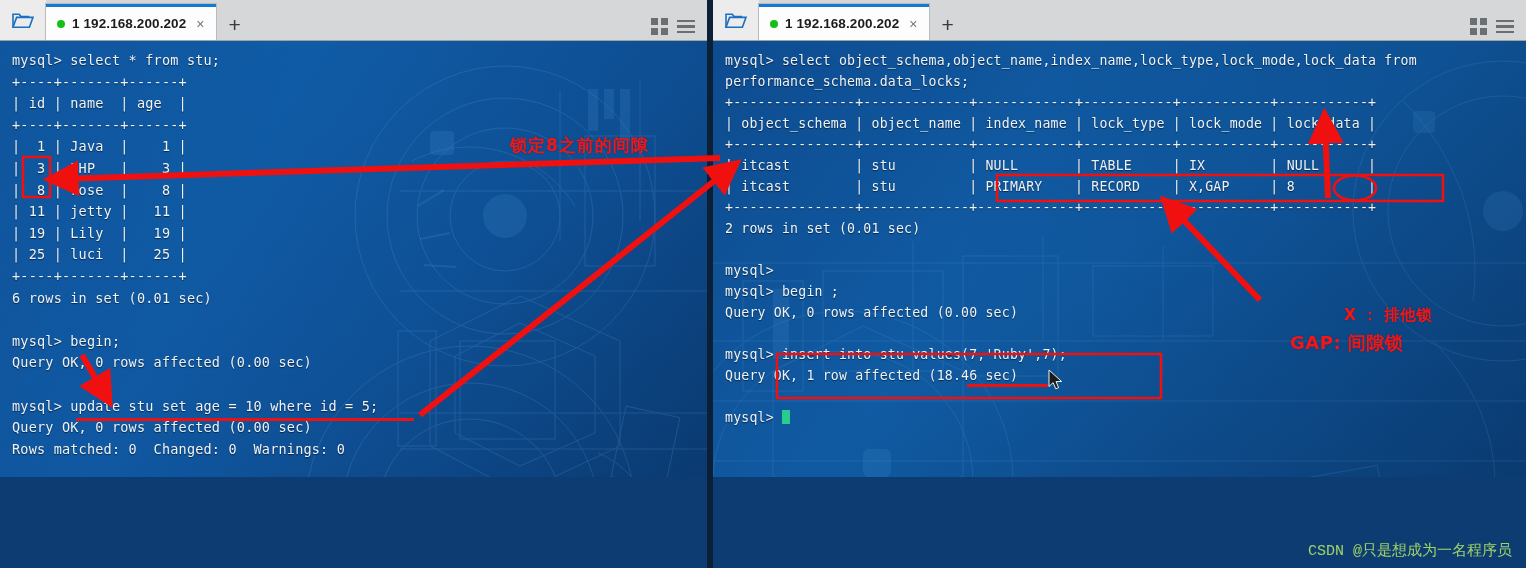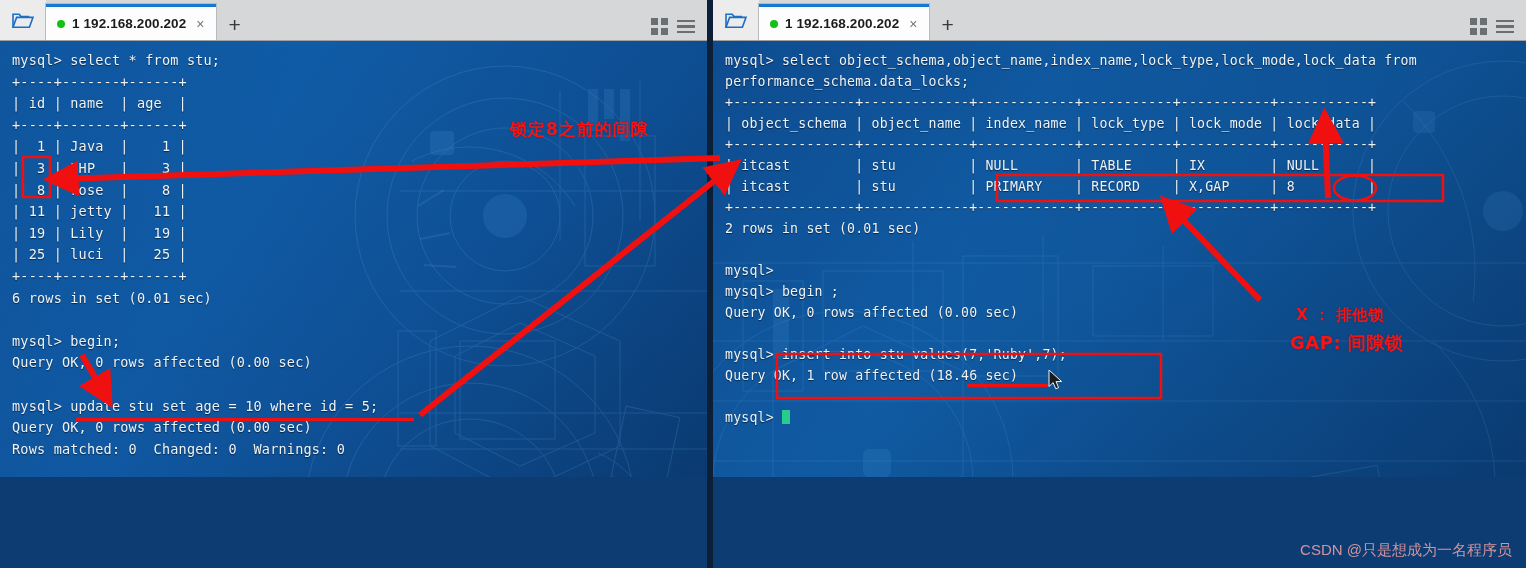--- a/index.html
+++ b/index.html
@@ -47,22 +47,22 @@
   #pane-right .term-text{font-size:13.2px;line-height:21px;padding-top:9px;}
   .cursor-block{display:inline-block;width:8px;height:14px;background:#2de08a;
                 vertical-align:-2px;opacity:.85;}
 
   
   #overlay{position:absolute;inset:0;z-index:60;pointer-events:none;}
   .anno-text{position:absolute;color:#f71414;font-weight:bold;white-space:nowrap;
              font-family:"DejaVu Sans","Liberation Sans",sans-serif;
              text-shadow:0 0 2px rgba(0,0,0,.25);}
 
-  .watermark{position:absolute;right:14px;bottom:8px;z-index:70;color:#fca5a5;
-             font-size:15px;font-family:Liberation Sans, sans-serif;
+  .watermark{position:absolute;right:14px;bottom:8px;z-index:70;color:#bef264;
+             font-size:15px;font-family:Liberation Mono, monospace;
              opacity:.82;white-space:nowrap;}
   .cursor-arrow{position:absolute;z-index:65;}
 </style>
 </head>
 <body>
 
 <div id="app">
 
   <div class="pane" id="pane-left">
 
@@ -282,23 +282,23 @@
     <ellipse cx="1355" cy="188" rx="21" ry="12.5" fill="none" stroke="#f11010" stroke-width="2.5"></ellipse>
 
     <path d="M1260 300 L1172 208" stroke="#f11010" stroke-width="6" fill="none" marker-end="url(#ahead)"></path>
 
     <rect x="777" y="354" width="384" height="44" fill="none" stroke="#f11010" stroke-width="2.5"></rect>
 
     <rect x="967" y="384" width="81" height="3" fill="#f11010"></rect>
   </svg>
 
   <div id="anno-text-layer" style="position:absolute;inset:0;z-index:62;pointer-events:none;">
-    <div class="anno-text" style="left:510px;top:118px;font-size:17px;letter-spacing:1px;">锁定8之前的间隙</div>
-
-    <div class="anno-text" style="left:1296px;top:305px;font-size:15.5px;letter-spacing:.5px;">X ： 排他锁</div>
+    <div class="anno-text" style="left:510px;top:134px;font-size:17px;letter-spacing:1px;">锁定8之前的间隙</div>
+
+    <div class="anno-text" style="left:1344px;top:305px;font-size:15.5px;letter-spacing:.5px;">X ： 排他锁</div>
 
     <div class="anno-text" style="left:1290px;top:331px;font-size:18px;letter-spacing:.5px;">GAP: 间隙锁</div>
 
   </div>
 
   <svg class="cursor-arrow" style="left:1048px;top:369px;" width="16" height="22" viewBox="0 0 16 22">
     <path d="M1 1 L1 17.5 L5.1 13.6 L7.8 19.8 L10.6 18.6 L8 12.6 L13.6 12.5 Z" fill="#1b1b1b" stroke="#f2f2f2" stroke-width="1"></path>
   </svg>
 
   <div class="watermark">CSDN @只是想成为一名程序员</div>

